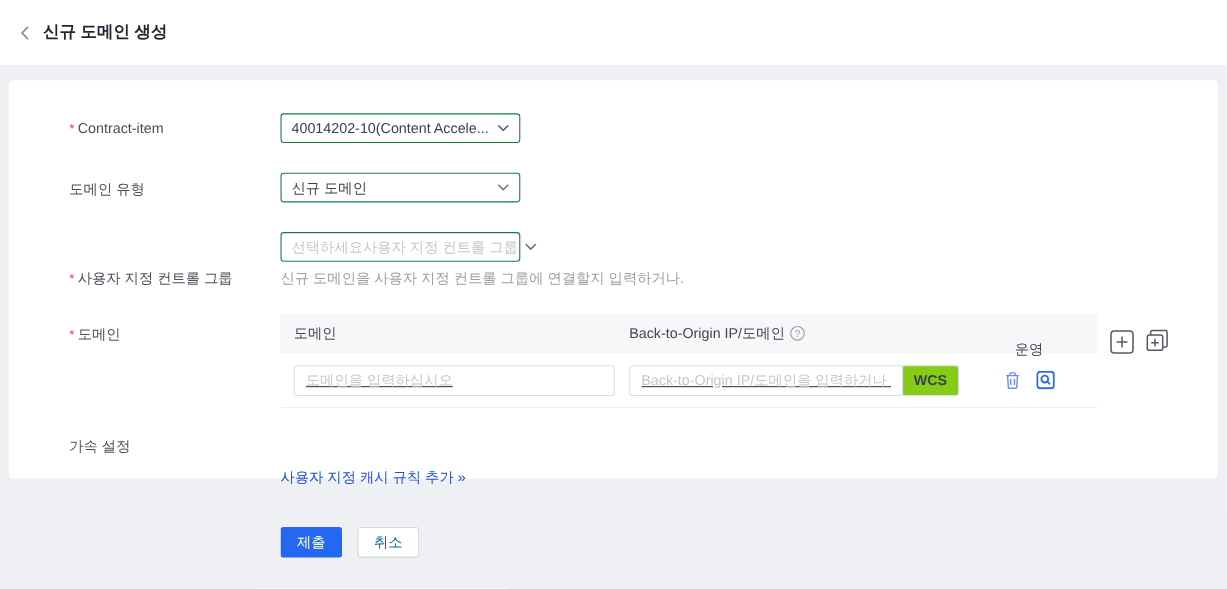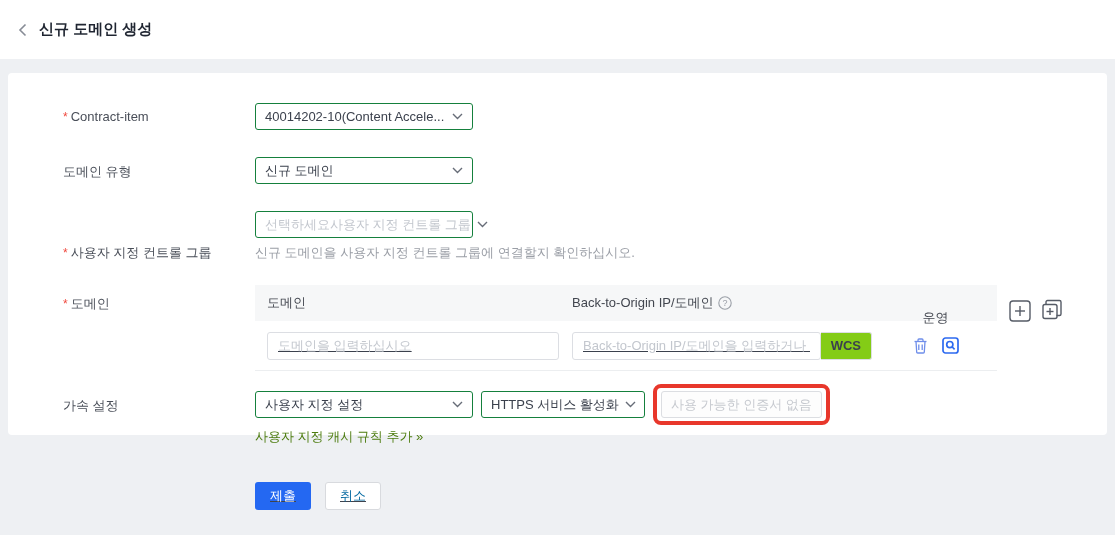--- a/index.html
+++ b/index.html
@@ -105,21 +105,21 @@
   .sel-https { width:164px; margin-left:8px; }
   .annotation {
     display:inline-flex;
     border:4px solid #e8372b;
     border-radius:8px;
     padding:3px 4px;
     margin:-7px 0 -7px 8px;
   }
   .sel-cert { width:161px; }
   .link-row { padding-left:247px; margin:-14px 0 0 55px; }
-  .cache-link { color:#4d7c0f; font-size:13px; text-decoration:none; cursor:pointer; }
+  .cache-link { color:#1d4ed8; font-size:13px; text-decoration:none; cursor:pointer; }
   .btn-row { display:flex; gap:14px; padding-left:247px; margin:36px 0 0 55px; }
   .btn {
     height:28px; min-width:51px; padding:0 14px;
     border-radius:3px; font-size:13px;
     display:inline-flex; align-items:center; justify-content:center;
     cursor:pointer; border:1px solid transparent;
     font-family:"Liberation Sans","DejaVu Sans",sans-serif;
   }
   .btn-primary { background:#2468f2; color:#ffffff; }
   .btn-plain { background:#fff; border-color:#d8dade; color:#0369a1; }
@@ -165,21 +165,21 @@
     <div class="form-label">
       <span class="req">*</span><span>사용자 지정 컨트롤 그룹</span>
     </div>
     <div>
       <div class="sel placeholder-state">
         <span class="sel-value">선택하세요사용자 지정 컨트롤 그룹</span>
         <svg class="chev" width="11" height="7" viewBox="0 0 11 7" fill="none" stroke="currentColor" stroke-width="1.4">
             <path d="M1 1 L5.5 5.5 L10 1"></path>
           </svg>
       </div>
-      <div class="helper">신규 도메인을 사용자 지정 컨트롤 그룹에 연결할지 확인하십시오.</div>
+      <div class="helper">신규 도메인을 사용자 지정 컨트롤 그룹에 연결할지 입력하거나.</div>
     </div>
   </div>
 
   <div class="form-row row-domain" style="margin-bottom:20px;">
     <div class="form-label">
       <span class="req">*</span><span>도메인</span>
     </div>
     <div class="table-area">
       <div class="dtable">
         <div class="thead">
@@ -238,46 +238,24 @@
               <path d="M9 9 V16"></path>
               <path d="M5.5 12.5 H12.5"></path>
             </svg>
         </button>
       </div>
     </div>
   </div>
 
   <div class="form-row" style="margin-bottom:24px;">
     <div class="form-label">가속 설정</div>
-    <div class="accel-controls">
-      <div class="sel">
-        <span class="sel-value">사용자 지정 설정</span>
-        <svg class="chev" width="11" height="7" viewBox="0 0 11 7" fill="none" stroke="currentColor" stroke-width="1.4">
-            <path d="M1 1 L5.5 5.5 L10 1"></path>
-          </svg>
-      </div>
-      <div class="sel sel-https">
-        <span class="sel-value">HTTPS 서비스 활성화</span>
-        <svg class="chev" width="11" height="7" viewBox="0 0 11 7" fill="none" stroke="currentColor" stroke-width="1.4">
-            <path d="M1 1 L5.5 5.5 L10 1"></path>
-          </svg>
-      </div>
-      <span class="annotation">
-        <div class="sel disabled sel-cert">
-          <span class="sel-value">사용 가능한 인증서 없음</span>
-          <svg class="chev-filled" width="10" height="7" viewBox="0 0 10 7" fill="currentColor" style="color:#c2c5cc;margin-left:6px;">
-              <path d="M0 0 H10 L5 7 Z"></path>
-            </svg>
-        </div>
-      </span>
-    </div>
   </div>
 
   <div class="link-row" style="padding-left:192px;">
     <a class="cache-link">사용자 지정 캐시 규칙 추가 »</a>
   </div>
 
-  <div class="btn-row" style="padding-left:192px;text-decoration:underline;">
+  <div class="btn-row" style="padding-left:192px;">
     <button class="btn btn-primary">제출</button>
     <button class="btn btn-plain">취소</button>
   </div>
 
 </main>
 
 </body></html>

